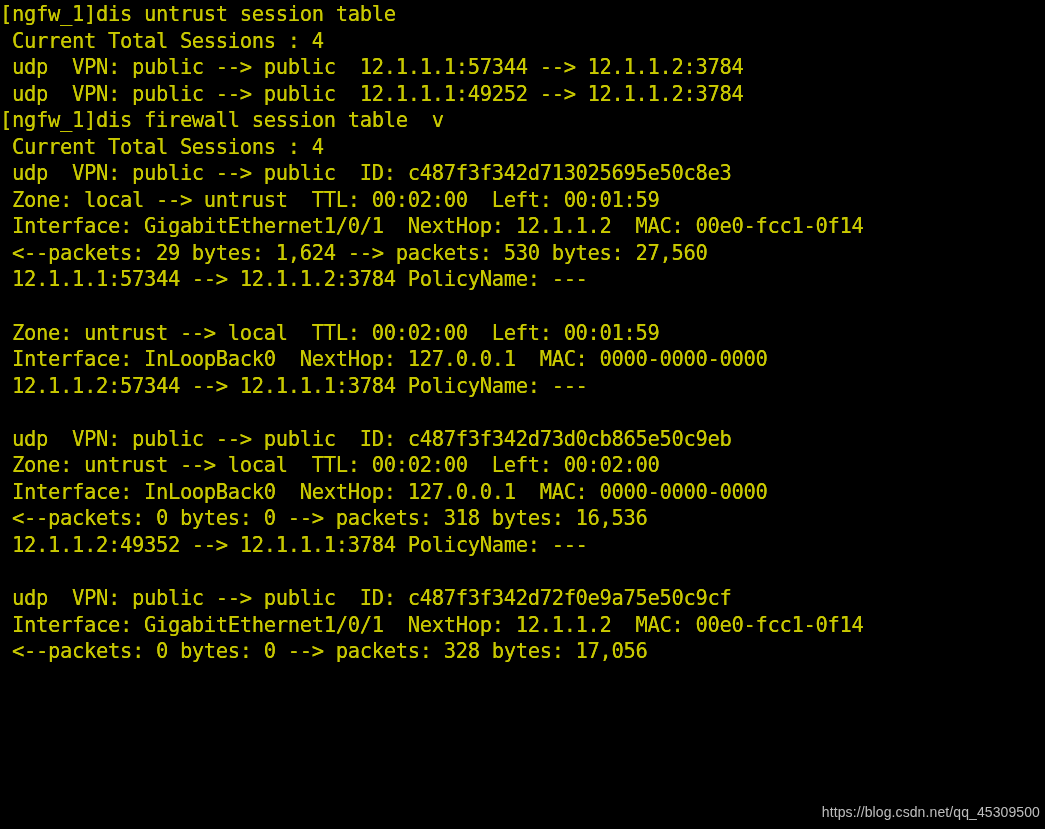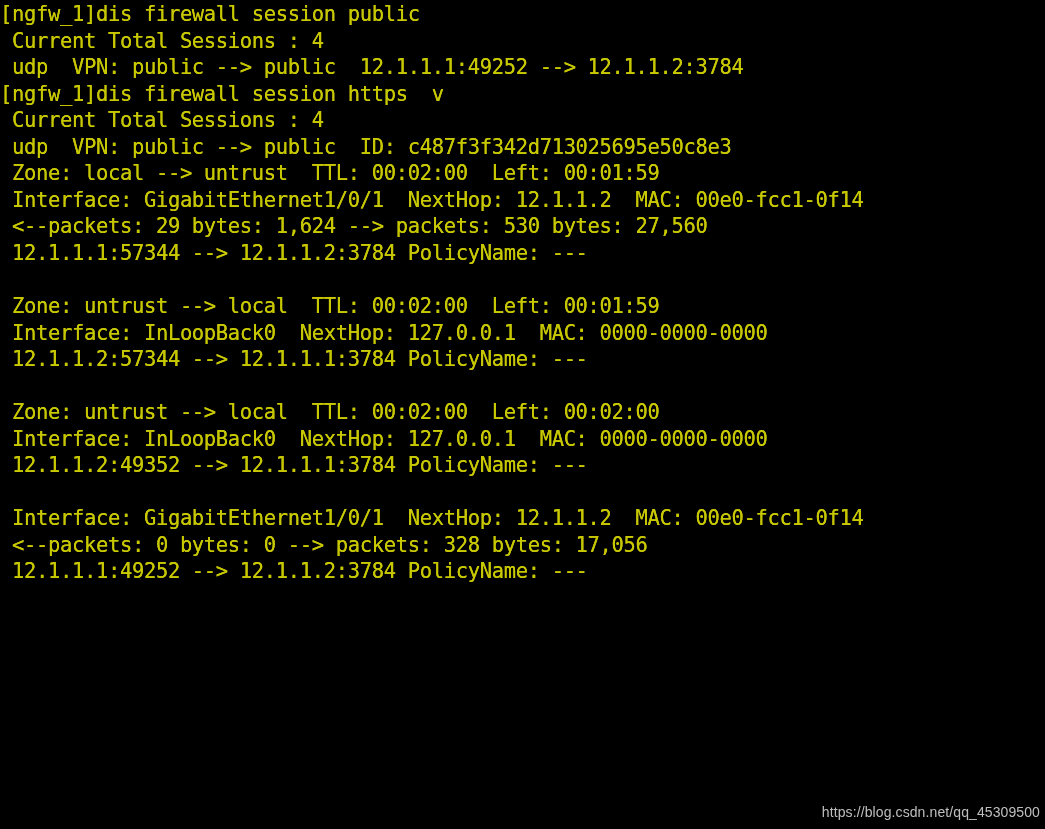--- a/index.html
+++ b/index.html
@@ -64,37 +64,40 @@
     letter-spacing: 0.1px;
     white-space: pre;
     opacity: 0.92;
   }
 </style>
 </head>
 <body>
 
 <div id="terminal">
   <div class="screen" id="screen">
-      <span class="line">[ngfw_1]dis firewall session public</span>
+      <span class="line">[ngfw_1]dis untrust session table</span>
       <span class="line"> Current Total Sessions : 4</span>
+      <span class="line"> udp  VPN: public --&gt; public  12.1.1.1:57344 --&gt; 12.1.1.2:3784</span>
       <span class="line"> udp  VPN: public --&gt; public  12.1.1.1:49252 --&gt; 12.1.1.2:3784</span>
-      <span class="line">[ngfw_1]dis firewall session https  v</span>
+      <span class="line">[ngfw_1]dis firewall session table  v</span>
       <span class="line"> Current Total Sessions : 4</span>
       <span class="line"> udp  VPN: public --&gt; public  ID: c487f3f342d713025695e50c8e3</span>
       <span class="line"> Zone: local --&gt; untrust  TTL: 00:02:00  Left: 00:01:59</span>
       <span class="line"> Interface: GigabitEthernet1/0/1  NextHop: 12.1.1.2  MAC: 00e0-fcc1-0f14</span>
       <span class="line"> &lt;--packets: 29 bytes: 1,624 --&gt; packets: 530 bytes: 27,560</span>
       <span class="line"> 12.1.1.1:57344 --&gt; 12.1.1.2:3784 PolicyName: ---</span>
       <span class="line blank"></span>
       <span class="line"> Zone: untrust --&gt; local  TTL: 00:02:00  Left: 00:01:59</span>
       <span class="line"> Interface: InLoopBack0  NextHop: 127.0.0.1  MAC: 0000-0000-0000</span>
       <span class="line"> 12.1.1.2:57344 --&gt; 12.1.1.1:3784 PolicyName: ---</span>
       <span class="line blank"></span>
+      <span class="line"> udp  VPN: public --&gt; public  ID: c487f3f342d73d0cb865e50c9eb</span>
       <span class="line"> Zone: untrust --&gt; local  TTL: 00:02:00  Left: 00:02:00</span>
       <span class="line"> Interface: InLoopBack0  NextHop: 127.0.0.1  MAC: 0000-0000-0000</span>
+      <span class="line"> &lt;--packets: 0 bytes: 0 --&gt; packets: 318 bytes: 16,536</span>
       <span class="line"> 12.1.1.2:49352 --&gt; 12.1.1.1:3784 PolicyName: ---</span>
       <span class="line blank"></span>
+      <span class="line"> udp  VPN: public --&gt; public  ID: c487f3f342d72f0e9a75e50c9cf</span>
       <span class="line"> Interface: GigabitEthernet1/0/1  NextHop: 12.1.1.2  MAC: 00e0-fcc1-0f14</span>
       <span class="line"> &lt;--packets: 0 bytes: 0 --&gt; packets: 328 bytes: 17,056</span>
-      <span class="line"> 12.1.1.1:49252 --&gt; 12.1.1.2:3784 PolicyName: ---</span>
     </div>
   <div class="watermark">https://blog.csdn.net/qq_45309500</div>
 </div>
 
 </body></html>

